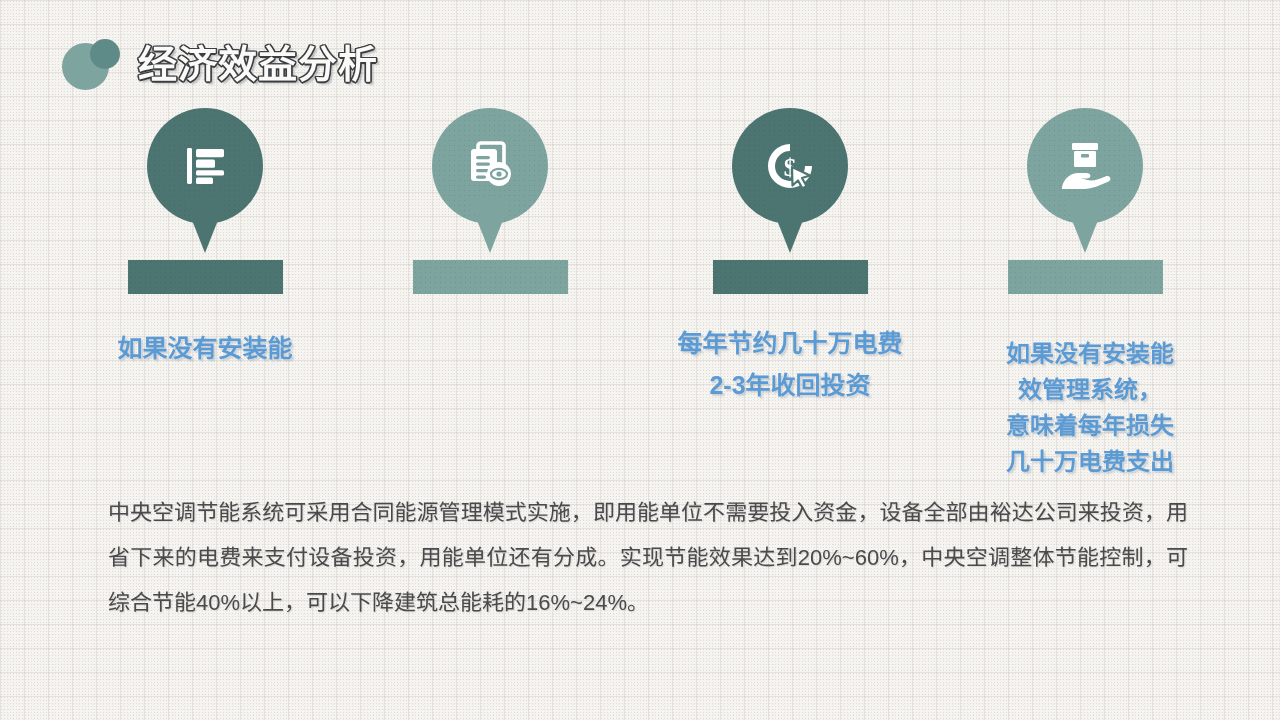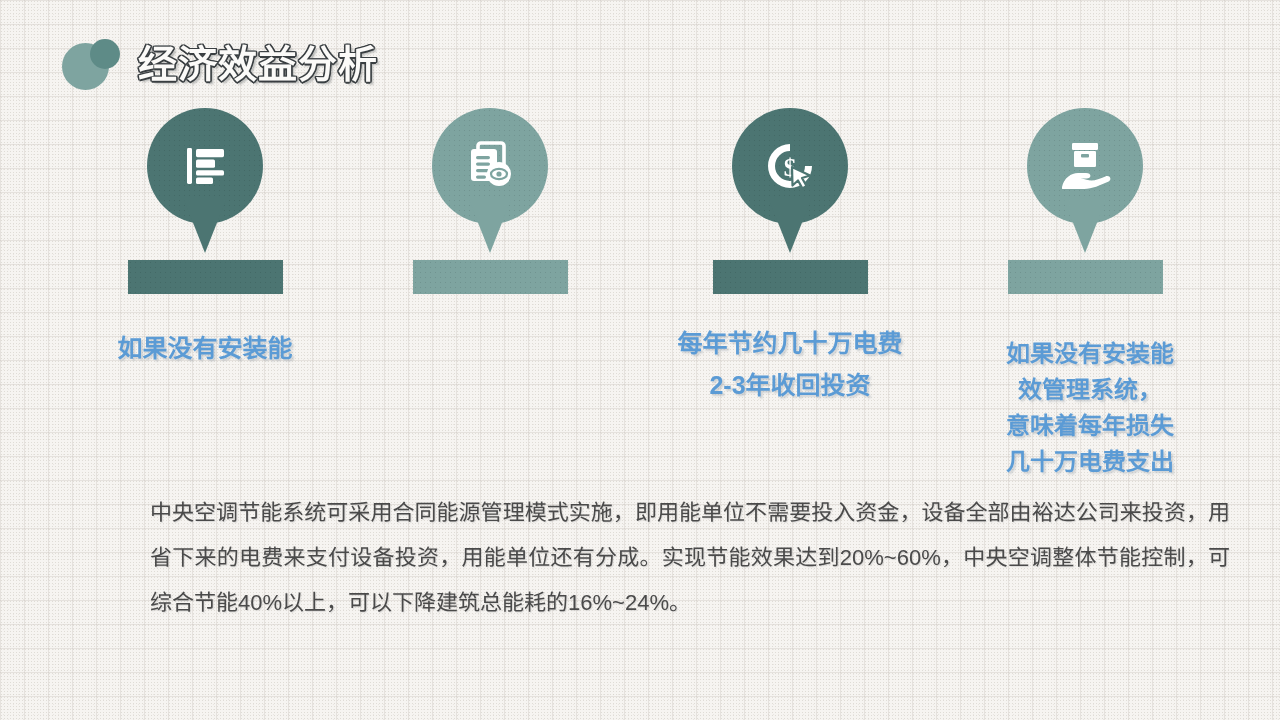--- a/index.html
+++ b/index.html
@@ -161,21 +161,20 @@
     position: absolute;
     left: 108px;
     top: 490px;
     width: 1080px;
     font-size: 22px;
     line-height: 45px;
     color: #4a4a4a;
     text-align: justify;
     text-justify: inter-ideograph;
     text-shadow: 1px 1px 1px rgba(170,170,170,0.35);
-    margin-left: 42px;
   }
   .body-text p { margin: 0; }
 </style>
 </head>
 <body>
 
 <div id="slide">
 
   <div class="title-row">
     <div class="logo-mark">

